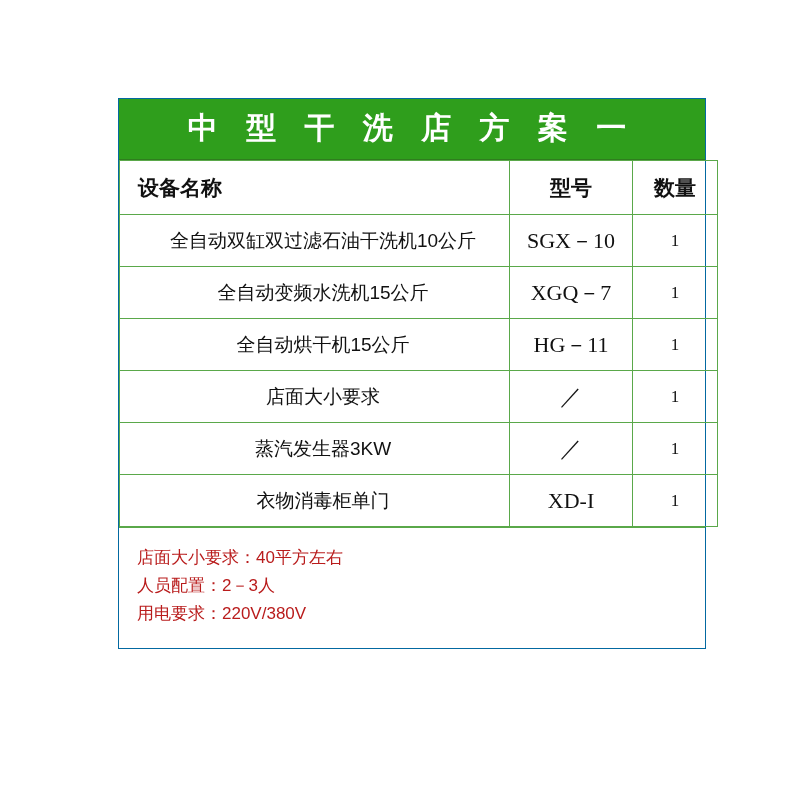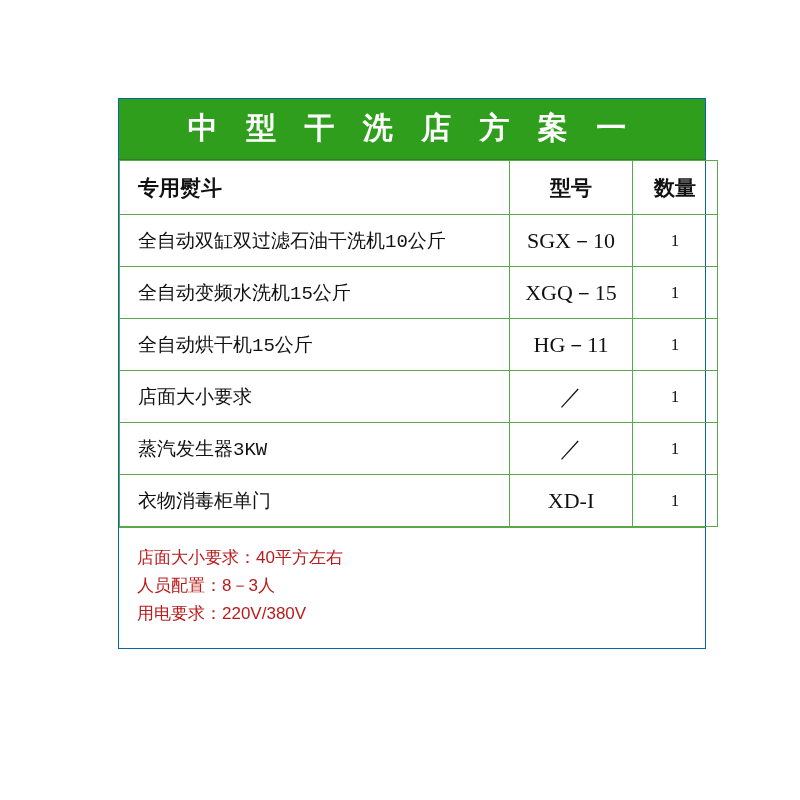--- a/index.html
+++ b/index.html
@@ -59,24 +59,23 @@
     height: 54px;
   }
   table.spec thead th.name {
     text-align: left;
     padding-left: 18px;
   }
   table.spec thead th.model,
   table.spec thead th.qty {
   }
   table.spec tbody td.name {
-    text-align: left;
+    text-align: center;
     padding-left: 18px;
     font-size: 19px;
-    font-family: Liberation Mono, monospace;
   }
   table.spec tbody td.model {
     text-align: center;
     font-size: 22px;
     font-family: "Liberation Serif", "DejaVu Serif", serif;
   }
   table.spec tbody td.qty {
     text-align: center;
     font-size: 17px;
     font-family: "Liberation Serif", "DejaVu Serif", serif;
@@ -101,34 +100,34 @@
     <div class="title-bar">中 型 干 洗 店 方 案 一</div>
 
     <table class="spec">
       <colgroup>
         <col class="c1">
           <col class="c2">
           <col class="c3">
       </colgroup>
       <thead>
         <tr>
-          <th class="name">专用熨斗</th>
+          <th class="name">设备名称</th>
           <th class="model">型号</th>
           <th class="qty">数量</th>
         </tr>
       </thead>
       <tbody>
         <tr>
           <td class="name">全自动双缸双过滤石油干洗机10公斤</td>
           <td class="model">SGX－10</td>
           <td class="qty">1</td>
         </tr>
         <tr>
           <td class="name">全自动变频水洗机15公斤</td>
-          <td class="model">XGQ－15</td>
+          <td class="model">XGQ－7</td>
           <td class="qty">1</td>
         </tr>
         <tr>
           <td class="name">全自动烘干机15公斤</td>
           <td class="model">HG－11</td>
           <td class="qty">1</td>
         </tr>
         <tr>
           <td class="name">店面大小要求</td>
           <td class="model">／</td>
@@ -142,18 +141,18 @@
         <tr>
           <td class="name">衣物消毒柜单门</td>
           <td class="model">XD-I</td>
           <td class="qty">1</td>
         </tr>
       </tbody>
     </table>
 
     <div class="notes">
       <div class="line">店面大小要求：40平方左右</div>
-      <div class="line">人员配置：8－3人</div>
+      <div class="line">人员配置：2－3人</div>
       <div class="line">用电要求：220V/380V</div>
     </div>
 
   </div>
 </div>
 
 </body></html>

